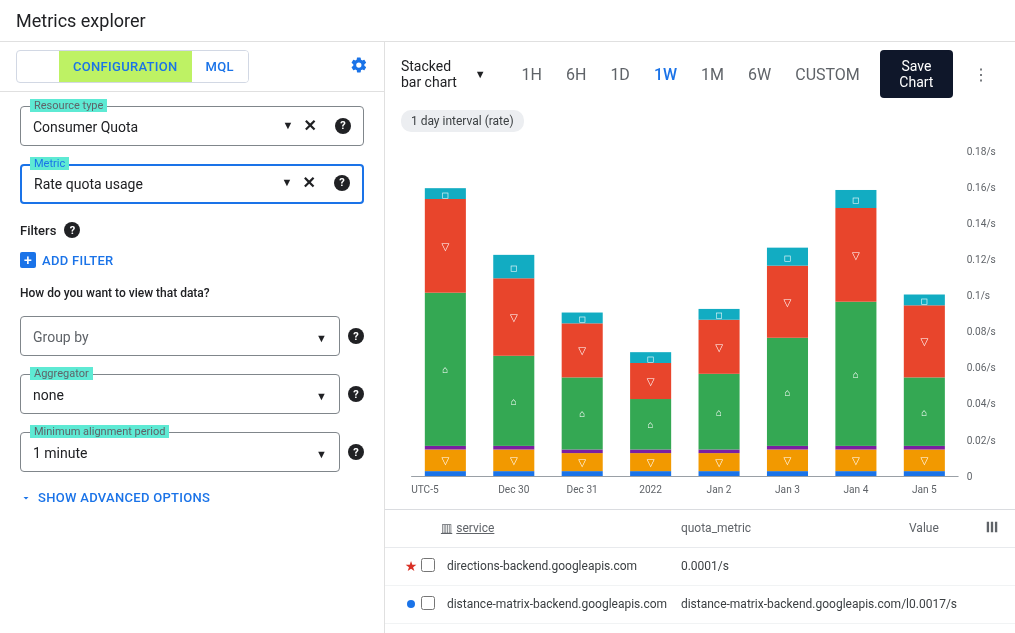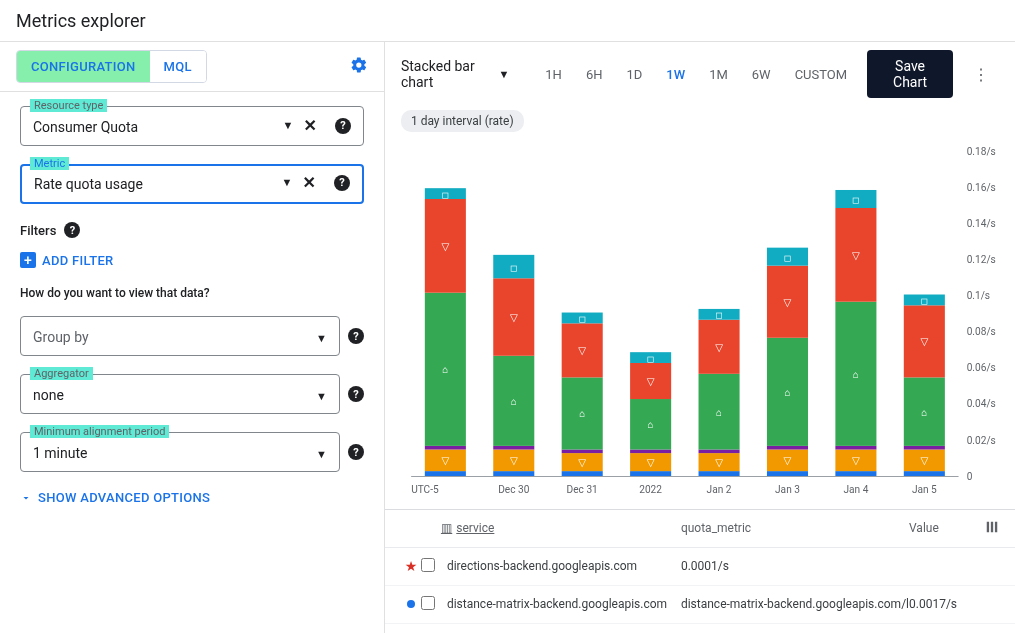--- a/index.html
+++ b/index.html
@@ -3,21 +3,21 @@
 <meta charset="utf-8">
 <style>
 * { box-sizing: border-box; margin: 0; padding: 0; font-family: Roboto, Arial, sans-serif; }
 body { width: 1015px; height: 633px; overflow: hidden; background: #fff; color: #202124; }
 .page-title { font-size: 18px; font-weight: 400; padding: 10px 16px; border-bottom: 1px solid #e0e0e0; }
 .main { display: flex; height: calc(100% - 42px); }
 .left { width: 395px; border-right: 1px solid #e0e0e0; padding: 0; }
 .tabs-row { display: flex; align-items: center; padding: 8px 16px; border-bottom: 1px solid #e0e0e0; }
 .tabs { display: inline-flex; border: 1px solid #d2d8e4; border-radius: 4px; overflow: hidden; }
 .tab { padding: 8px 14px; font-size: 13px; font-weight: 500; cursor: pointer; letter-spacing: 0.3px; }
-.tab.active { background: #86efac; color: #1a73e8; }
+.tab.active { background: #bef264; color: #1a73e8; margin-left: 42px; }
 .tab.inactive { background: #fff; color: #1a73e8; }
 .spacer { flex: 1; }
 .gear { color: #1a73e8; cursor: pointer; font-size: 16px; }
 .form-area { padding: 14px 20px; }
 .field-wrap { position: relative; margin-bottom: 18px; }
 .field-wrap.active .field-box { border: 2px solid #1a73e8; }
 .field-wrap.active .field-label { color: #1a73e8; }
 .field-box { border: 1px solid #80868b; border-radius: 4px; padding: 10px 12px; display: flex; align-items: flex-end; height: 40px; }
 .field-label { position: absolute; top: -7px; left: 10px; background: #5eead4; padding: 0 4px; font-size: 11px; color: #5f6368; }
 .field-value { font-size: 14px; flex: 1; }
@@ -31,21 +31,21 @@
 .add-filter { display: flex; align-items: center; gap: 6px; color: #1a73e8; font-size: 13px; font-weight: 500; cursor: pointer; margin: 12px 0 18px; letter-spacing: 0.3px; }
 .plus-box { width: 16px; height: 16px; background: #1a73e8; color: #fff; display: inline-flex; align-items: center; justify-content: center; font-size: 14px; border-radius: 2px; }
 .view-question { font-size: 12px; font-weight: 500; margin-bottom: 16px; }
 .narrow-field { width: 320px; position: relative; }
 .adv-options { display: flex; align-items: center; gap: 6px; color: #1a73e8; font-size: 13px; font-weight: 500; cursor: pointer; margin-top: 16px; letter-spacing: 0.3px; }
 
 .right { flex: 1; display: flex; flex-direction: column; }
 .chart-toolbar { display: flex; align-items: center; padding: 8px 16px; gap: 10px; }
 .chart-type { display: flex; align-items: center; gap: 6px; font-size: 14px; cursor: pointer; }
 .time-ranges { display: flex; gap: 4px; margin-left: 16px; }
-.time-btn { padding: 6px 10px; font-size: 13px; color: #5f6368; cursor: pointer; border-radius: 2px; }
+.time-btn { padding: 6px 10px; font-size: 16px; color: #5f6368; cursor: pointer; border-radius: 2px; }
 .time-btn.active { color: #1a73e8; font-weight: 500; }
 .save-btn { background: #0f172a; color: #fff; font-size: 14px; font-weight: 400; padding: 8px 14px; border: none; border-radius: 4px; cursor: pointer; margin-left: auto; }
 .menu-dots { cursor: pointer; padding: 6px 10px; font-size: 16px; color: #5f6368; }
 .interval-row { padding: 4px 16px 8px; }
 .interval-chip { display: inline-block; background: #eceef1; padding: 4px 10px; font-size: 12px; border-radius: 10px; color: #3c4043; }
 .chart-area { position: relative; flex: 0 0 360px; padding: 0 16px; }
 .chart-svg { width: 100%; height: 100%; }
 .legend-table { border-top: 1px solid #dadce0; }
 .legend-header { display: flex; padding: 10px 16px; font-size: 12px; color: #5f6368; border-bottom: 1px solid #e8eaed; align-items: center; }
 .legend-header .col-pad { width: 40px; }

